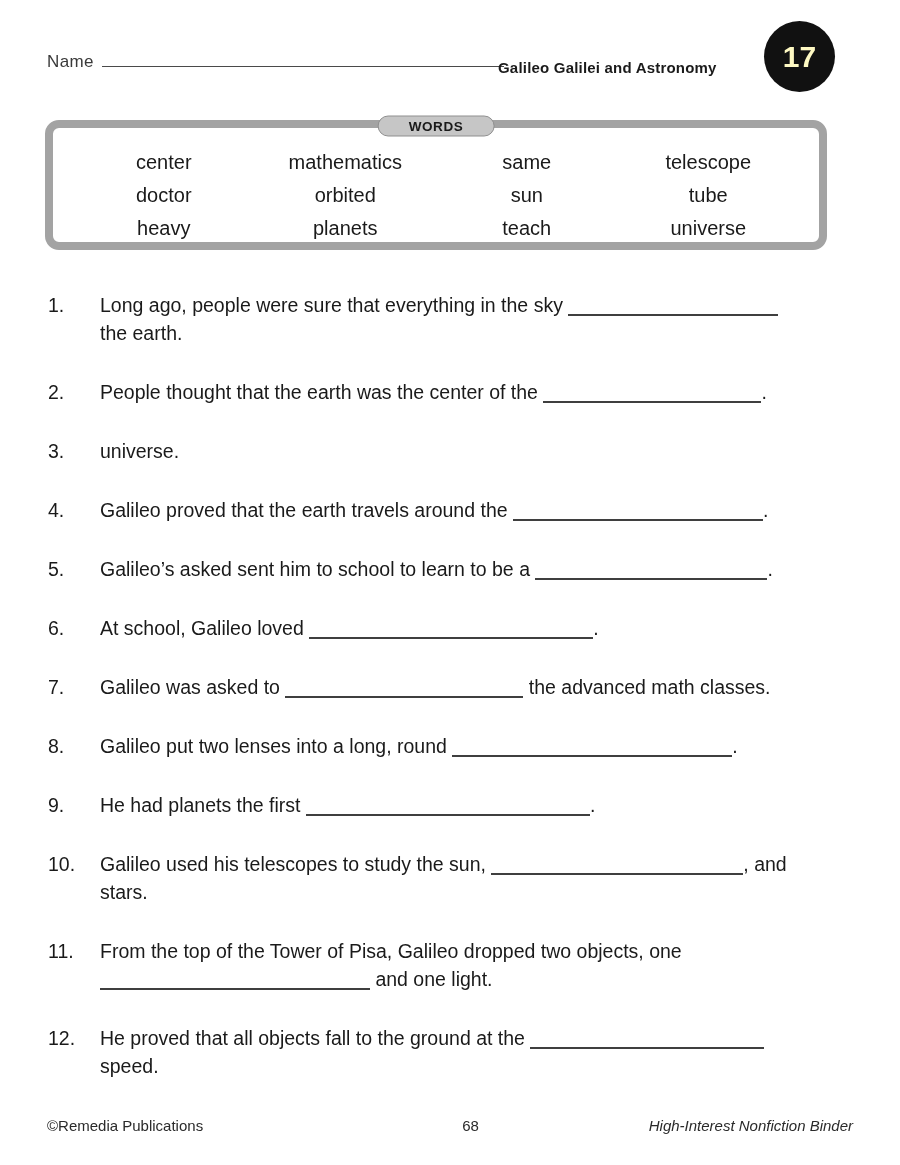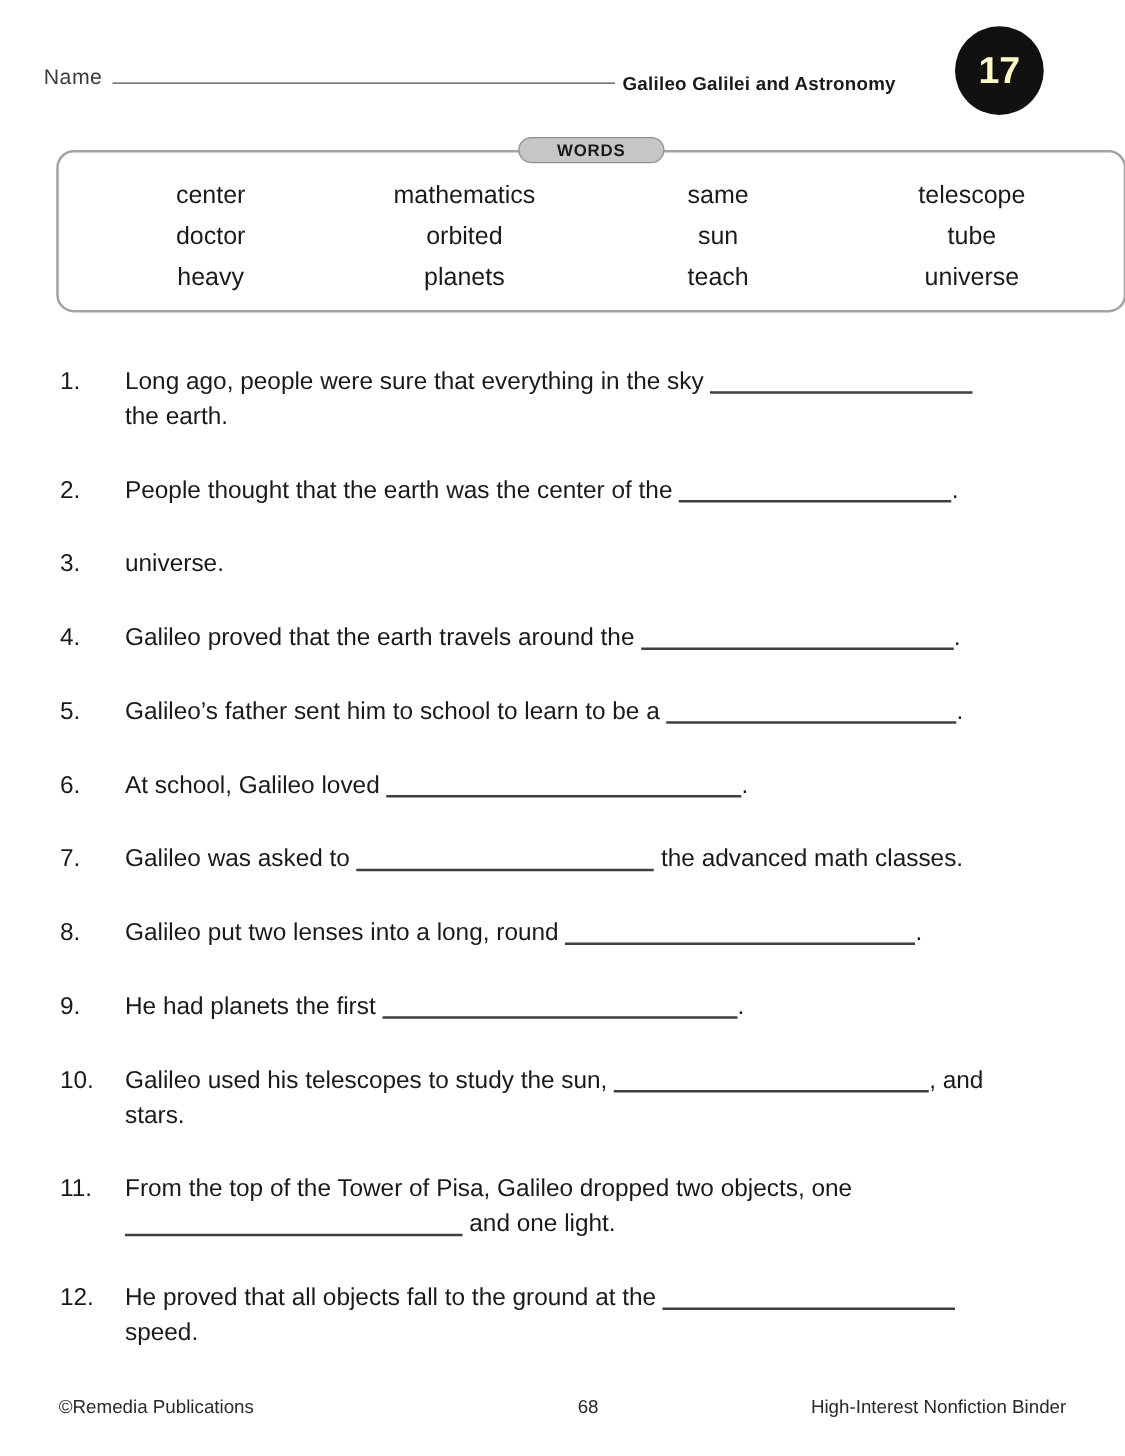--- a/index.html
+++ b/index.html
@@ -1,50 +1,50 @@
 <!DOCTYPE html>
 <html><head>
 <meta charset="utf-8">
 <style>
   * { margin:0; padding:0; box-sizing:border-box; }
   body { background:#ffffff; font-family:"Liberation Sans", sans-serif; }
   .page { position:relative; width:900px; height:1165px; background:#ffffff; color:#1a1a1a; overflow:hidden; }
 
   
-  .name-row { position:absolute; top:52px; left:35px; white-space:nowrap; }
+  .name-row { position:absolute; top:52px; left:47px; white-space:nowrap; }
   .name-label { font-size:17px; color:#3a3a3a; letter-spacing:.4px; }
   .name-line { display:inline-block; width:402px; height:14px; border-bottom:1.5px solid #4a4a4a; margin-left:8px; }
   .title { position:absolute; top:59px; left:498px; font-size:15px; font-weight:700; letter-spacing:.2px; }
   .badge { position:absolute; left:764px; top:21px; width:71px; height:71px; border-radius:50%;
            background:#111111; color:#fef9c3; font-size:30px; font-weight:700;
            display:flex; align-items:center; justify-content:center; }
 
   
-  .word-box { position:absolute; left:45px; top:120px; width:856px; height:130px;
-              border:2px solid #a3a3a3; border-radius:14px; }
+  .word-box { position:absolute; left:45px; top:120px; width:782px; height:130px;
+              border:8px solid #a3a3a3; border-radius:14px; }
   .pill { position:absolute; left:50%; top:-2px; transform:translate(-50%,-50%);
           background:#c6c6c6; border:1px solid #8f8f8f; border-radius:11px;
           padding:2px 30px; font-size:13.5px; font-weight:700; letter-spacing:.6px; }
   .word-grid { display:grid; grid-template-columns:repeat(4,1fr); padding:18px 20px 0 20px; }
   .word { text-align:center; font-weight:400; font-size:20px; line-height:33px; }
 
   
   .questions { position:absolute; left:48px; top:291px; width:808px; }
   .question { display:flex; margin-bottom:31px; }
   .q-num { flex:0 0 52px; font-size:19.5px; line-height:28px; }
   .q-body { flex:1; font-size:19.5px; line-height:28px; }
   .q-line { min-height:28px; }
   .blank { display:inline-block; height:0; border-bottom:2px solid #3f3f3f; transform:translateY(4px); }
 
   
   .footer { position:absolute; left:47px; top:1117px; width:806px; display:flex; align-items:baseline;
             font-size:15px; color:#2a2a2a; }
   .footer .f-left { flex:1; text-align:left; }
   .footer .f-center { flex:0; text-align:center;margin-left:41px; }
-  .footer .f-right { flex:1; text-align:right; }
+  .footer .f-right { flex:1; text-align:right; font-style:italic; }
 </style>
 </head>
 <body>
 
 <div class="page">
 
   <div class="name-row">
     <span class="name-label">Name</span><span class="name-line"></span>
   </div>
 
@@ -92,21 +92,21 @@
       </div>
       <div class="question">
         <div class="q-num">4.</div>
         <div class="q-body">
           <div class="q-line"><span>Galileo proved that the earth travels around the </span><span class="blank" style="width: 250px;"></span><span>.</span></div>
         </div>
       </div>
       <div class="question">
         <div class="q-num">5.</div>
         <div class="q-body">
-          <div class="q-line"><span>Galileo’s father sent him to school to learn to be a </span><span class="blank" style="width: 232px;"></span><span>.</span></div>
+          <div class="q-line"><span>Galileo’s asked sent him to school to learn to be a </span><span class="blank" style="width: 232px;"></span><span>.</span></div>
         </div>
       </div>
       <div class="question">
         <div class="q-num">6.</div>
         <div class="q-body">
           <div class="q-line"><span>At school, Galileo loved </span><span class="blank" style="width: 284px;"></span><span>.</span></div>
         </div>
       </div>
       <div class="question">
         <div class="q-num">7.</div>

